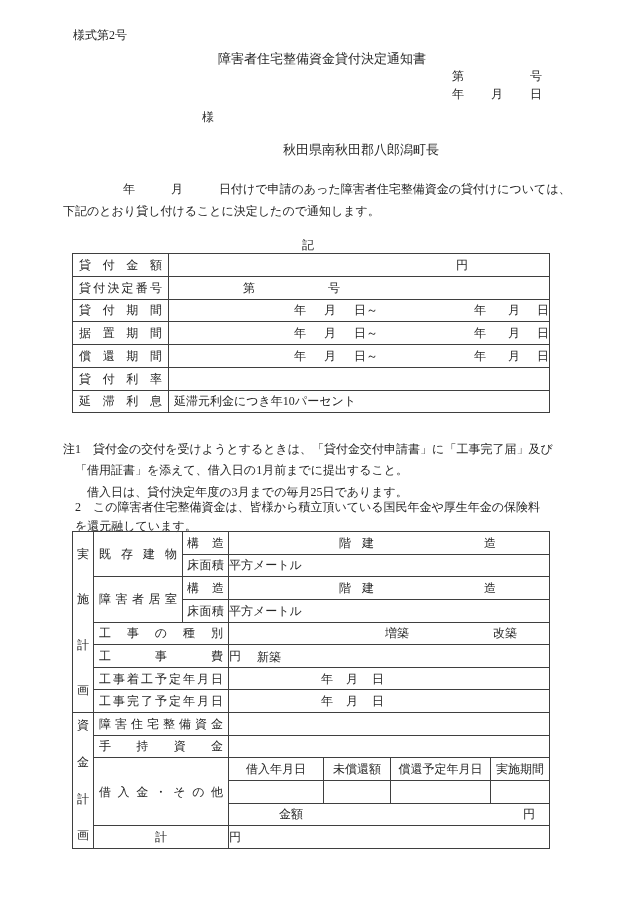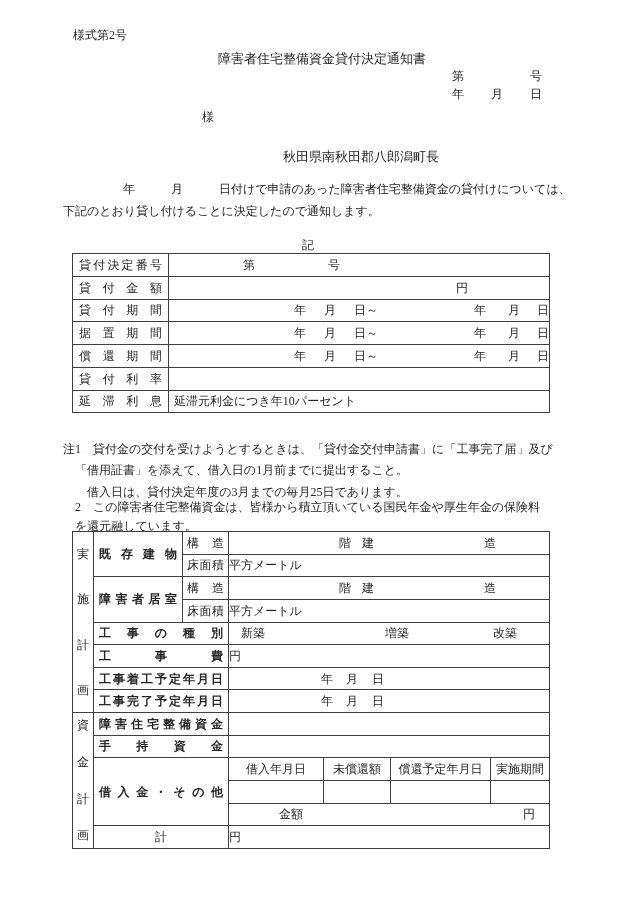--- a/index.html
+++ b/index.html
@@ -6,53 +6,53 @@
   .page{position:relative;width:630px;height:903px;background:#ffffff;
         font-family:"Liberation Serif","DejaVu Serif",serif;color:#262626;
         font-size:12px;line-height:1.0;overflow:hidden;margin:0 auto;}
   .abs{position:absolute;white-space:nowrap;}
   .form-no{left:73px;top:29px;}
   .title{left:218px;top:52px;font-size:13px;}
   .hl{left:452px;width:90px;display:flex;justify-content:space-between;}
   .hl1{top:70px;}
   .hl2{top:88px;}
   .addressee{left:202px;top:111px;}
-  .issuer{left:283px;top:150px;font-size:13px;}
+  .issuer{left:283px;top:143px;font-size:13px;}
   .para{left:63px;top:179px;width:520px;white-space:normal;}
   .para div{line-height:21.5px;white-space:nowrap;}
   .ki{left:302px;top:239px;}
   .notes1{left:63px;top:439px;}
   .notes1 div{line-height:21.3px;white-space:nowrap;}
   .notes2{left:63px;top:498px;}
   .notes2 div{line-height:18.8px;white-space:nowrap;}
 
   table.abs{border-collapse:collapse;table-layout:fixed;}
   .t1{left:72px;top:253px;width:477px;}
   .t1 tr{height:22.75px;}
   .t2{left:72px;top:531px;width:477px;}
   .t2 tr{height:22.64px;}
   td{border:1px solid #3f3f3f;padding:0;vertical-align:middle;font-size:12px;}
   .lbl{text-align:justify;text-align-last:justify;padding:0 6px;}
   .lblc{text-align:justify;text-align-last:justify;padding:0 4px;}
-  .lblb{text-align:justify;text-align-last:justify;padding:0 5px;font-weight:bold;}
+  .lblb{text-align:justify;text-align-last:justify;padding:0 5px;}
   .center{text-align:center;text-align-last:center;}
   .rel{position:relative;}
   .ap{position:absolute;top:50%;transform:translateY(-50%);white-space:nowrap;}
   .padl{padding-left:5px;text-align:left;text-align-last:left;}
   .right{text-align:left;margin-top:28px;}
   .pr5{padding-right:5px;}
   .pr14{padding-right:14px;}
   .subh{text-align:center;text-align-last:center;}
   
   .p-dai{left:74px;}  .p-go{left:159px;}  .p-en1{left:287px;}
   .p-y1{left:125px;}  .p-m1{left:155px;}  .p-d1{left:185px;}
   .p-y2{left:305px;}  .p-m2{left:339px;}  .p-d2{left:368px;}
   
   .p-kai{left:110px;} .p-tate{left:133px;} .p-zo{left:255px;}
-  .p-sh1{left:12px;}  .p-sh2{left:156px;}  .p-sh3{left:264px;}
+  .p-sh1{left:28px;margin-top:24px;}  .p-sh2{left:156px;}  .p-sh3{left:264px;}
   .p-cy{left:92px;}   .p-cm{left:117px;}   .p-cd{left:143px;}
   .p-kingaku{left:35px;margin-left:15px;}
   .p-en-r{left:auto;right:14px;}
   
   .side{text-align:center;padding:0;}
   .vcol{display:flex;flex-direction:column;justify-content:space-between;align-items:center;
         width:100%;box-sizing:border-box;}
   .vcol-a{height:148px;margin-top:0px;}
   .vcol-b{height:122px;margin-top:0px;}
 </style>
@@ -84,30 +84,30 @@
 
   <div class="abs ki">記</div>
 
   <table class="abs t1">
     <colgroup>
         <col style="width:96px">
         <col style="width:381px">
       </colgroup>
     <tbody>
       <tr>
+        <td class="lbl">貸付金額</td>
+        <td class="rel">
+          <span class="ap p-en1">円</span>
+        </td>
+      </tr>
+      <tr>
         <td class="lbl">貸付決定番号</td>
         <td class="rel">
           <span class="ap p-dai">第</span>
           <span class="ap p-go">号</span>
-        </td>
-      </tr>
-      <tr>
-        <td class="lbl">貸付金額</td>
-        <td class="rel">
-          <span class="ap p-en1">円</span>
         </td>
       </tr>
       <tr>
         <td class="lbl">貸付期間</td>
         <td class="rel">
           <span class="ap p-y1">年</span>
           <span class="ap p-m1">月</span>
           <span class="ap p-d1">日～</span>
           <span class="ap p-y2">年</span>
           <span class="ap p-m2">月</span>

